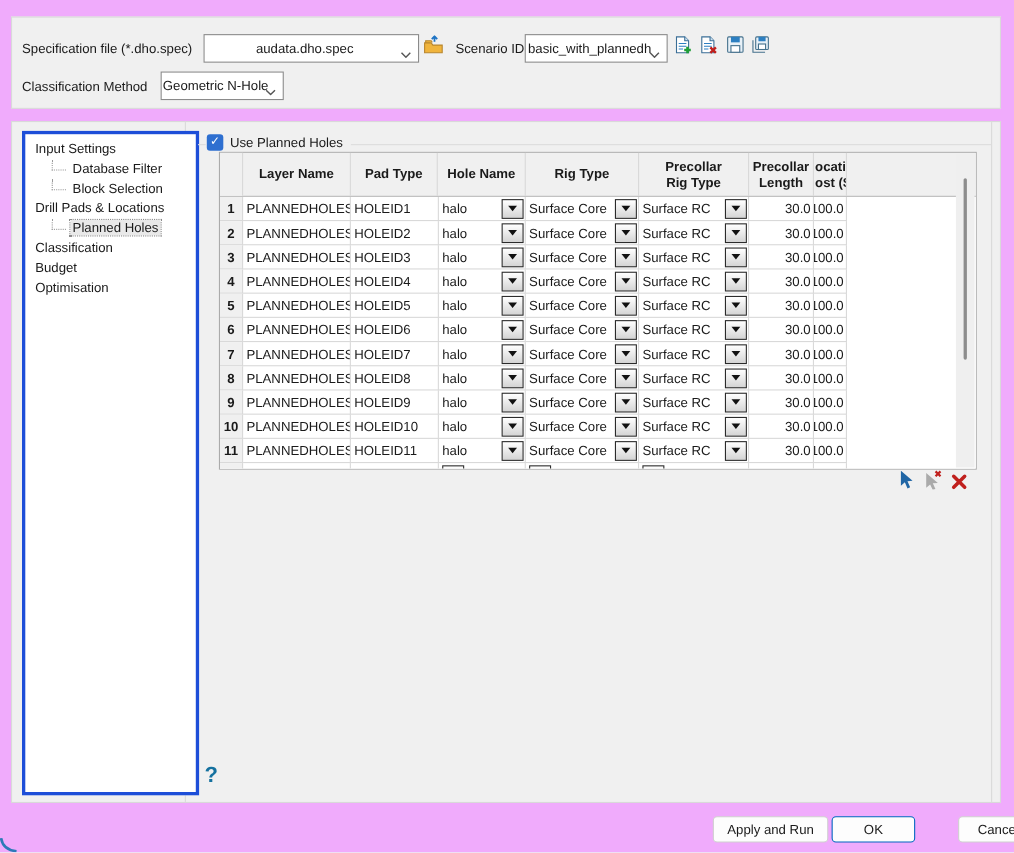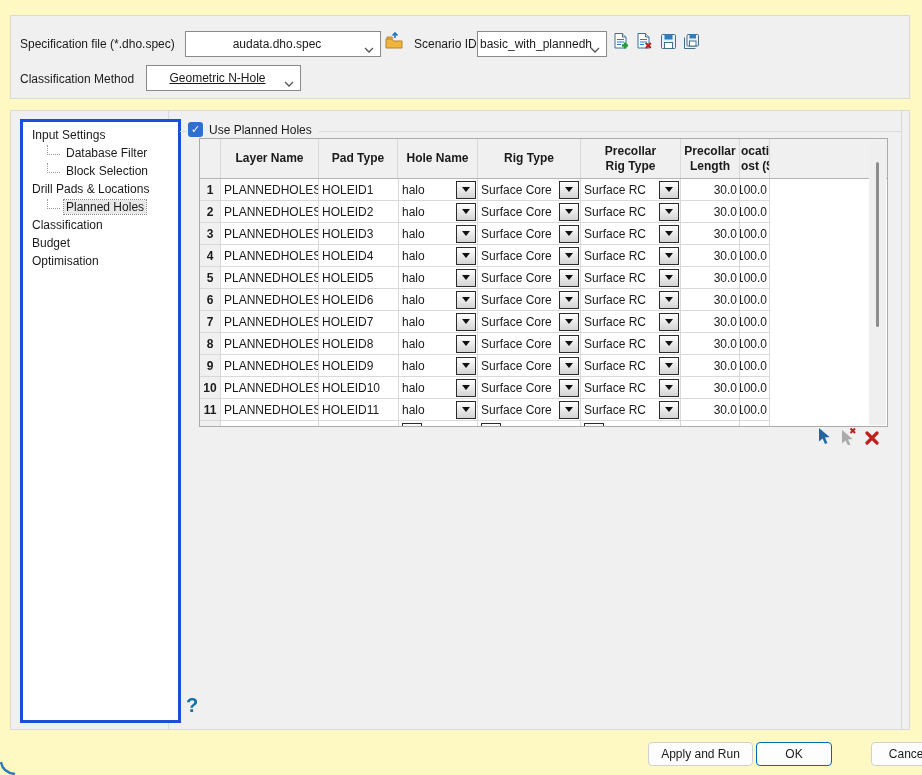--- a/index.html
+++ b/index.html
@@ -1,17 +1,17 @@
 <!DOCTYPE html>
 <html><head>
 <meta charset="utf-8">
 <style>
   html,body{margin:0;padding:0;}
   body{font-family:"Liberation Sans",sans-serif;background:#f0f0f0;color:#1a1a1a;}
-  #app{position:relative;width:922px;height:775px;background:#fef9c3;overflow:hidden;}
+  #app{position:relative;width:922px;height:775px;background:#f0abfc;overflow:hidden;}
 
   .frame{position:absolute;border:1px solid #d9d9d9;box-sizing:border-box;background:#f0f0f0;}
   .lbl{position:absolute;font-size:12px;white-space:nowrap;}
 
   .combo{position:absolute;height:26px;background:#fff;border:1px solid #8a8a8a;box-sizing:border-box;
          display:flex;align-items:center;padding:0 20px 0 8px;font-size:12px;white-space:nowrap;overflow:hidden;justify-content:center;}
   .combo .chev{position:absolute;right:6px;top:10px;}
 
   .iconbtn{position:absolute;width:20px;height:20px;display:flex;align-items:center;justify-content:center;cursor:default;}
 
@@ -138,21 +138,21 @@
       <svg width="17" height="17" viewBox="0 0 17 17">
         <path d="M1.5,4.5 v11 h11" fill="none" stroke="#44708c"></path>
         <rect x="4" y="1.5" width="11.5" height="11.5" rx="1" fill="#e8f1f8" stroke="#44708c"></rect>
         <rect x="6.5" y="1.5" width="6.5" height="4" fill="#2d7fc1"></rect>
         <rect x="6.5" y="8" width="6.5" height="5" fill="#fff" stroke="#44708c"></rect>
       </svg>
     </span>
   </div>
 
   <div class="lbl" style="left:20px;top:72px;">Classification Method</div>
-  <div class="combo" style="left:146px;top:65px;width:155px;text-decoration:underline;">
+  <div class="combo" style="left:146px;top:65px;width:112px;">
     <span>Geometric N-Hole</span>
     <span class="chev">
       <svg width="10" height="6" viewBox="0 0 10 6">
           <polyline points="1,1 5,5 9,1" fill="none" stroke="#555" stroke-width="1.3"></polyline>
         </svg>
     </span>
   </div>
 
   <div class="frame" style="left:10px;top:110px;width:900px;height:620px;"></div>
   <div class="vline" style="left:168px;top:111px;height:618px;"></div>

